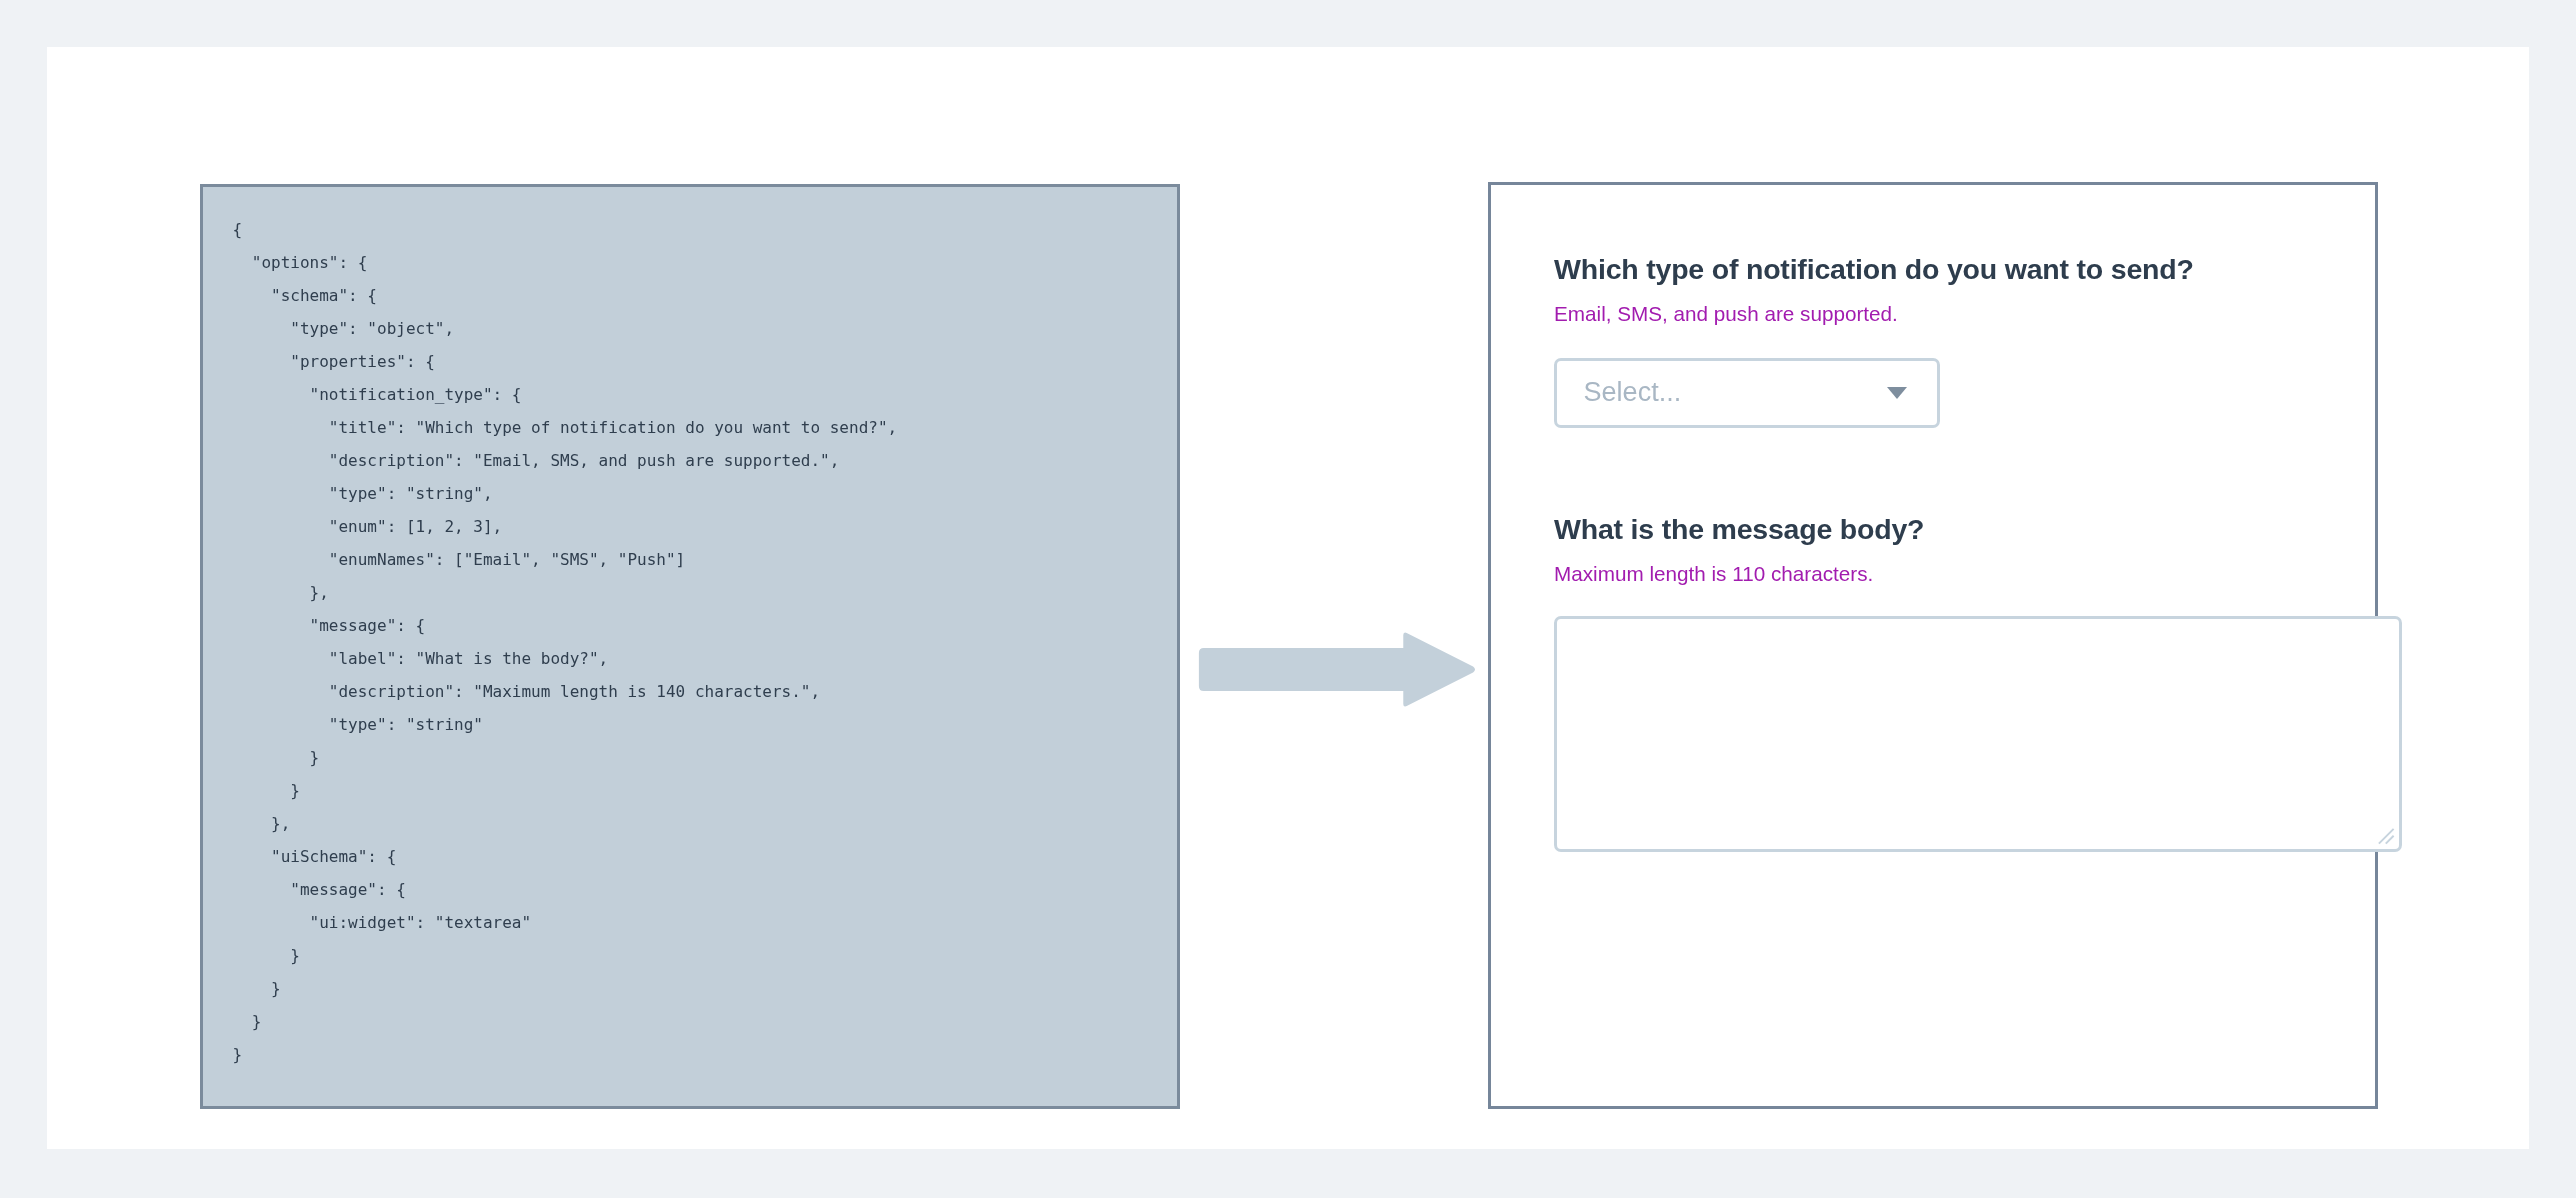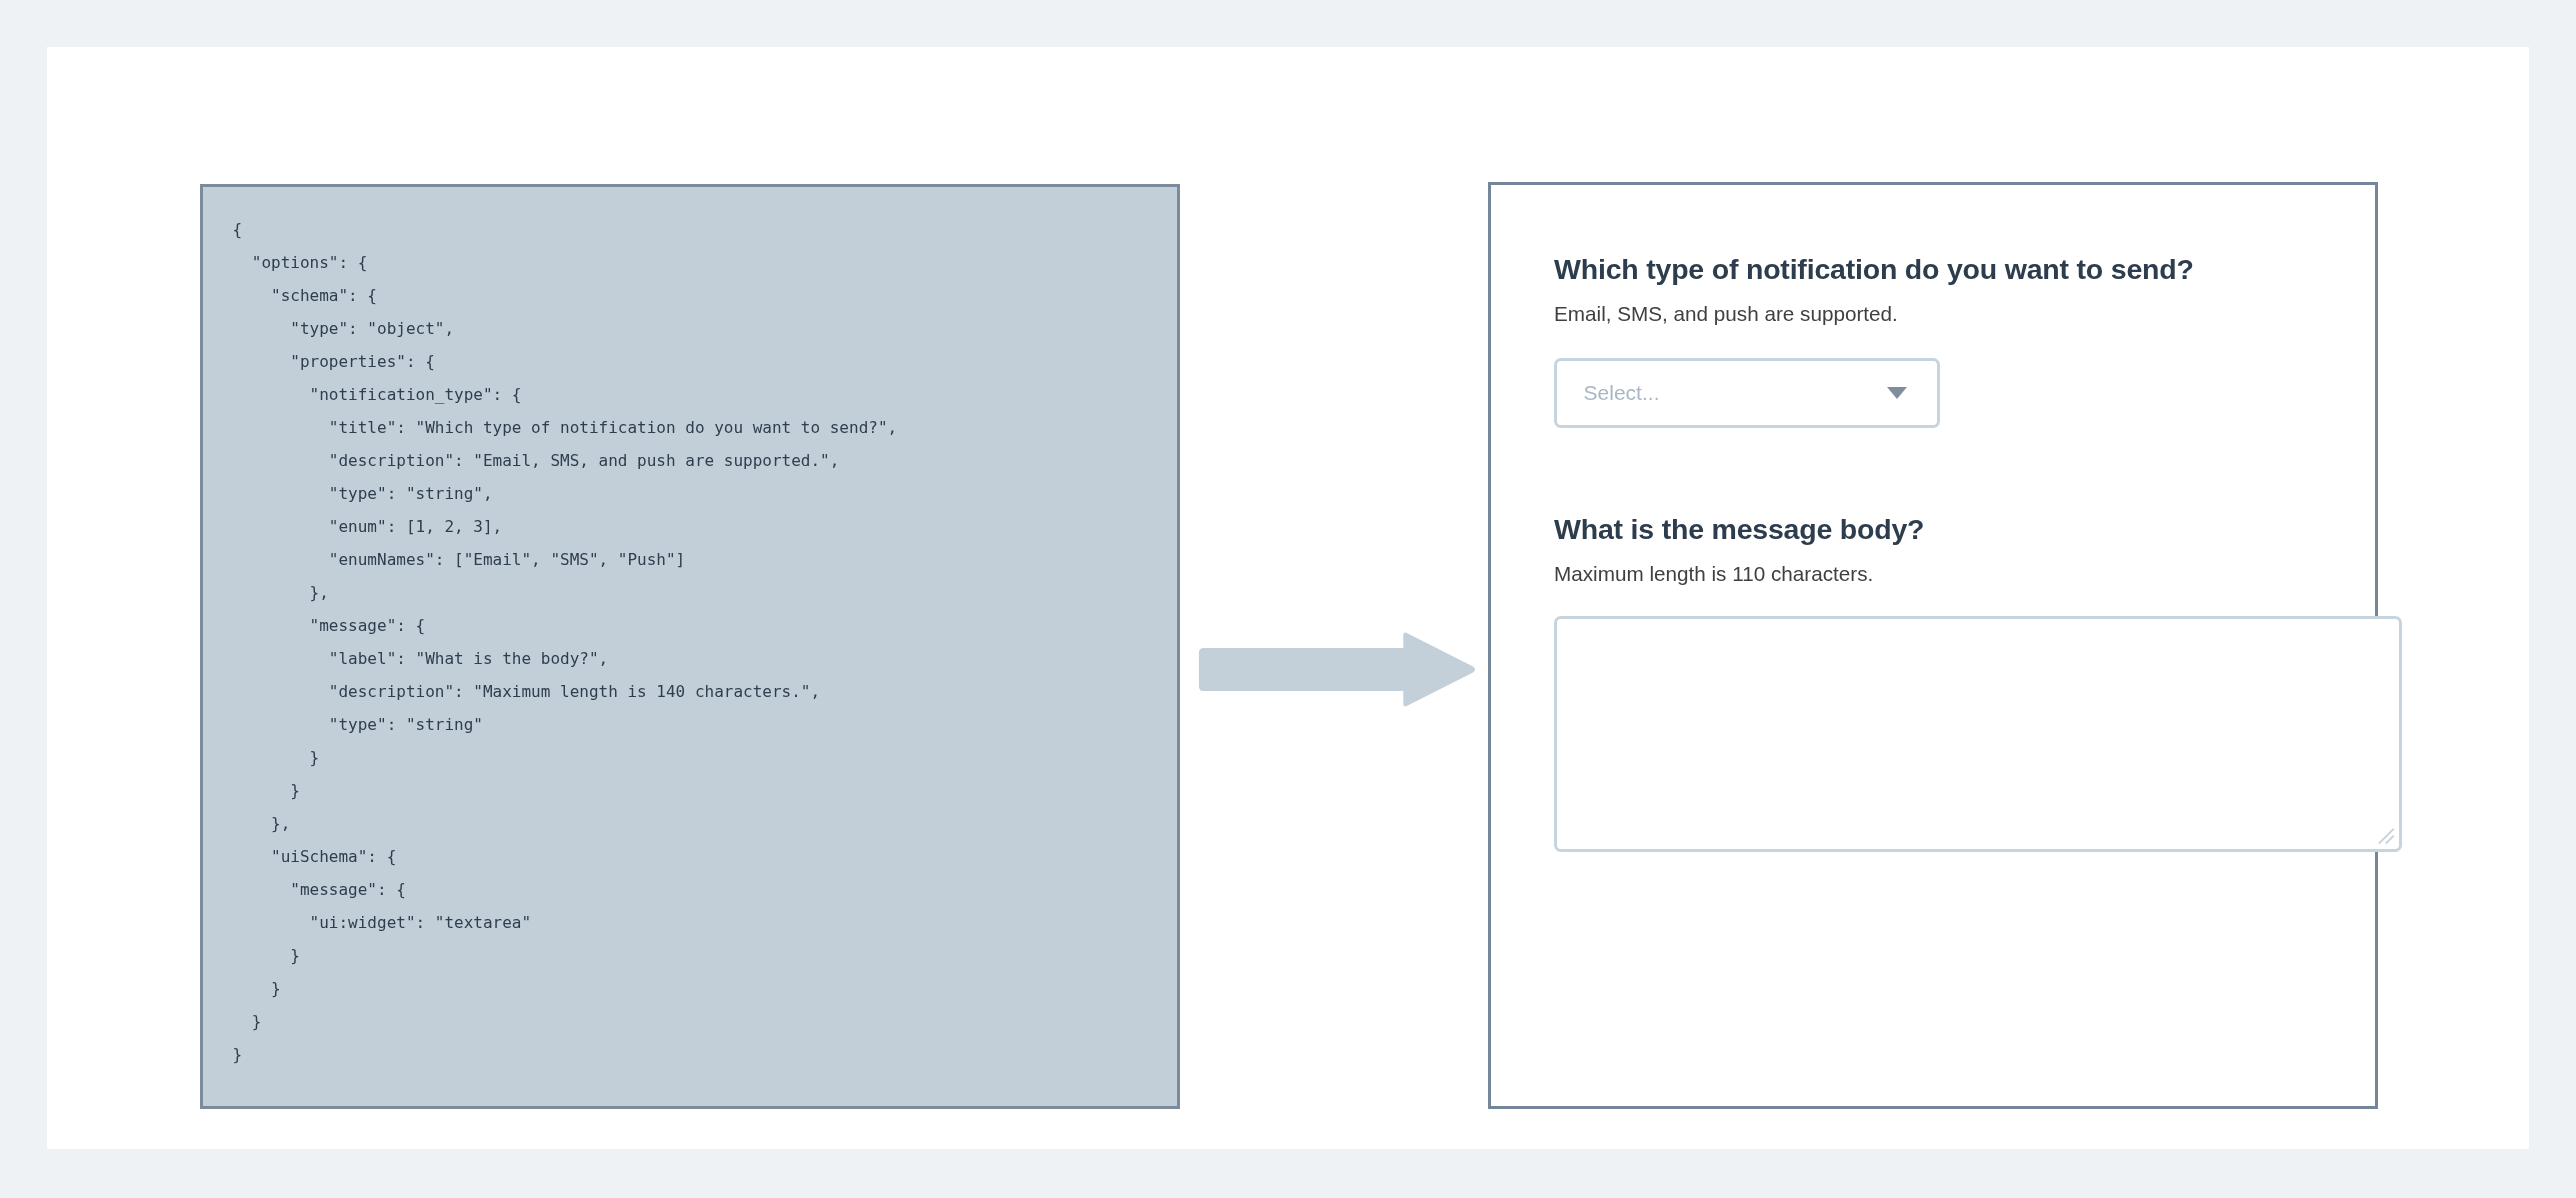--- a/index.html
+++ b/index.html
@@ -85,40 +85,40 @@
     font-size: 28.5px;
     font-weight: bold;
     color: #2e3d4d;
     line-height: 1.22;
     letter-spacing: -0.2px;
   }
 
   .field-desc {
     font-size: 20.7px;
     font-weight: normal;
-    color: #404040;
+    color: #a21caf;
     line-height: 1.3;
     margin-top: 13.8px;
   }
 
   
   .select-control {
     position: relative;
     margin-top: 30.5px;
     width: 386px;
     height: 70px;
     background: #ffffff;
     border: 3px solid #c7d4de;
     border-radius: 6.9px;
     display: flex;
     align-items: center;
   }
   .select-value {
     padding-left: 26.6px;
-    font-size: 21px;
+    font-size: 27px;
     color: #a9b7c4;
     line-height: 1;
   }
   .select-caret {
     position: absolute;
     right: 30.5px;
     top: 50%;
     transform: translateY(-50%);
     width: 0;
     height: 0;

